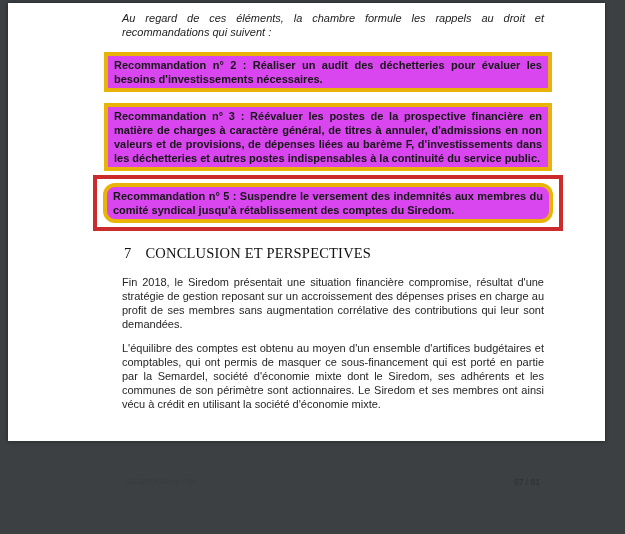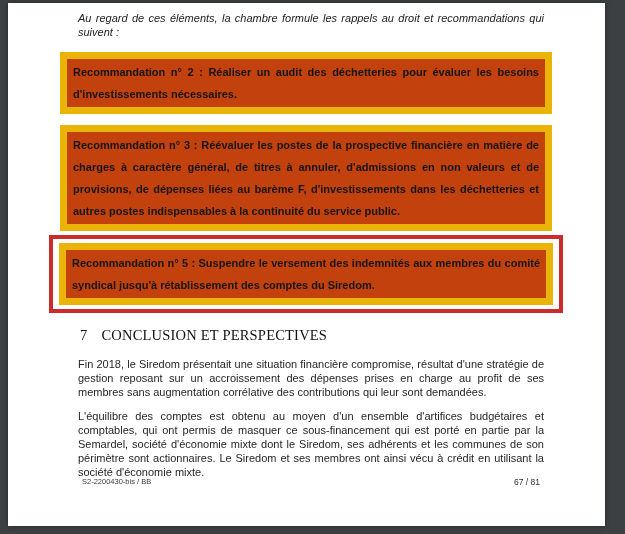--- a/index.html
+++ b/index.html
@@ -8,50 +8,51 @@
     background: #3c4043;
     font-family: "Liberation Sans", sans-serif;
     position: relative;
     overflow: hidden;
   }
   .page {
     position: absolute;
     left: 8px;
     top: 3px;
     width: 597px;
-    height: 523px;
+    height: 438px;
     background: #ffffff;
     box-shadow: 0 0 4px rgba(0,0,0,0.45);
+    padding-left: 44px;
   }
   .content {
     position: relative;
     height: 100%;
     padding: 6px 53px 0 52px;
     color: #1c1c1c;
   }
   .intro {
     font-style: italic;
     font-size: 11px;
     line-height: 14px;
     text-align: justify;
     margin: 2px 8px 13px 18px;
     color: #222;
   }
   .reco-box {
-    border: 7px solid #eab308;
+    border: 4px solid #eab308;
     padding: 2px 6px;
     font-weight: bold;
     font-size: 11px;
-    line-height: 22px;
+    line-height: 14px;
     text-align: justify;
     color: #161616;
     margin-bottom: 11px;
-    background: #c2410c;
+    background: #d946ef;
   }
-  .reco-box:last-child { margin-bottom: 0; }
+  .reco-box:last-child { margin-bottom: 0; border-radius: 12px; }
   .highlight-wrap {
     border: 4px solid #cc2b2b;
     padding: 4px 6px;
     margin: -7px -11px 14px -11px;
   }
   .highlight-wrap .reco-box { margin-bottom: 0; }
   .section-heading {
     font-family: "Liberation Serif", serif;
     font-weight: normal;
     font-size: 14.5px;

